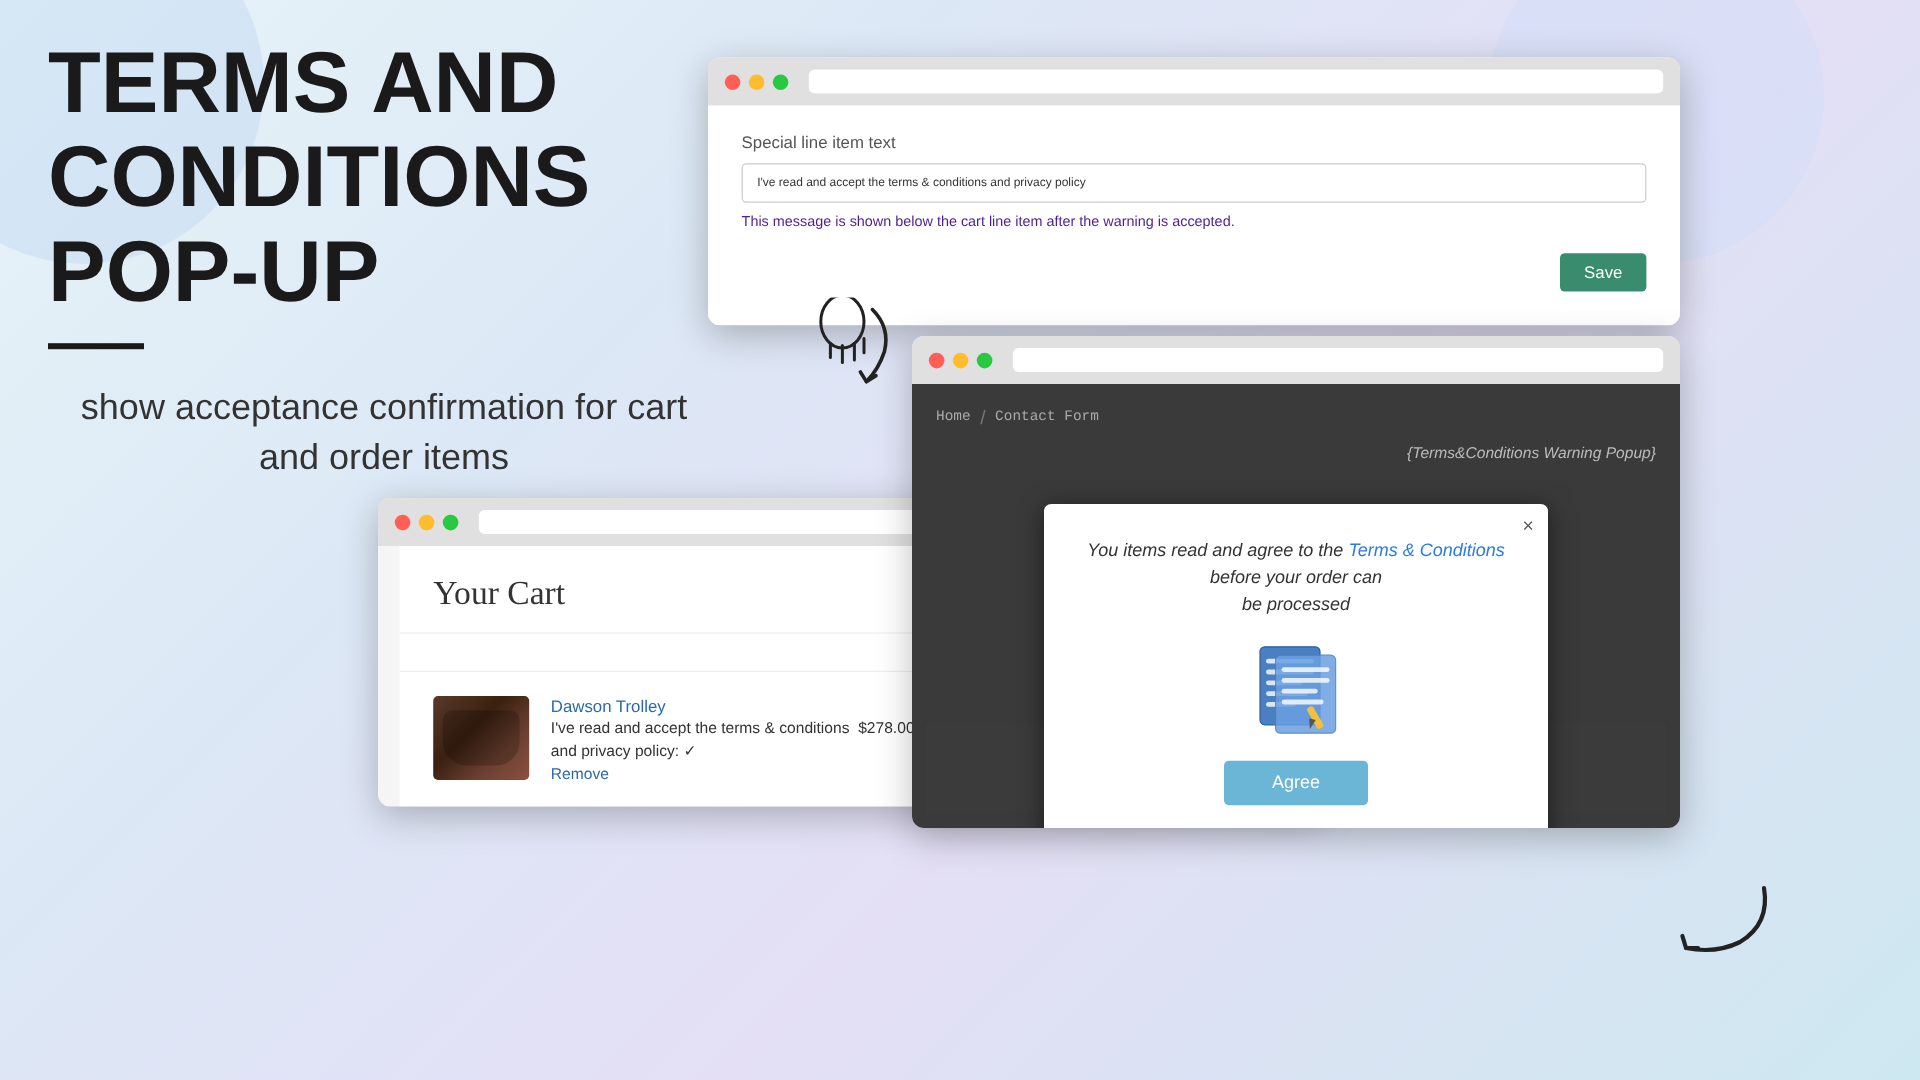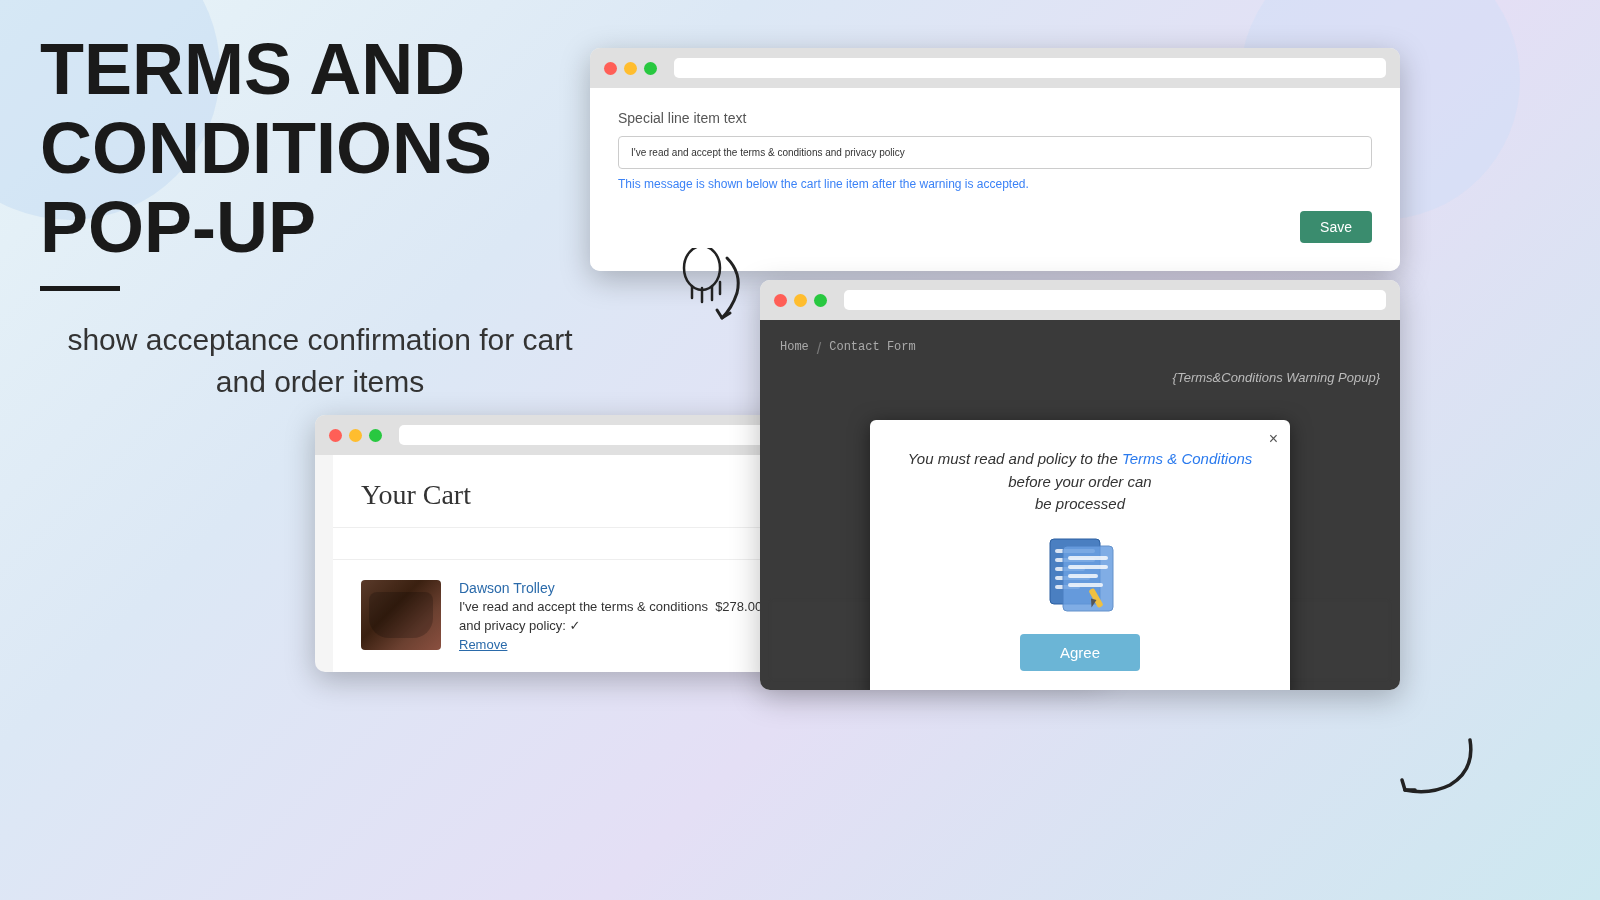--- a/index.html
+++ b/index.html
@@ -122,21 +122,21 @@
       border: 1px solid #ccc;
       border-radius: 4px;
       padding: 10px 12px;
       font-size: 10px;
       color: #333;
       margin-bottom: 8px;
     }
 
     .field-hint {
       font-size: 12px;
-      color: #3b82f6;
+      color: #4c1d95;
       margin-bottom: 20px;
     }
 
     .save-btn {
       float: right;
       background: #3a8c6e;
       color: white;
       border: none;
       border-radius: 4px;
       padding: 8px 20px;
@@ -221,21 +221,20 @@
 
     .item-terms-line {
       font-size: 13px;
       color: #333;
       margin-bottom: 4px;
     }
 
     .item-remove-link {
       font-size: 13px;
       color: #2a6aaa;
-      text-decoration: underline;
       cursor: pointer;
     }
 
     .cart-item-qty {
       border: 1px solid #ccc;
       border-radius: 4px;
       padding: 6px 14px;
       font-size: 14px;
       width: 60px;
       text-align: center;
@@ -443,21 +442,21 @@
       <span class="breadcrumb-item">Contact Form</span>
     </div>
 
     <div style="position:absolute; top:50px; right:20px; font-size:13px; color:#bbb; font-style:italic;">{Terms&amp;Conditions Warning Popup}</div>
 
     <div style="position:absolute; bottom:10px; left:10px; right:10px; height:80px; background:rgba(60,60,60,0.5); border-radius:4px; filter:blur(1px);"></div>
 
     <div class="terms-popup">
       <button class="popup-close-btn">×</button>
       <div class="popup-text">
-        <em><span>You must read and policy to the </span><a class="popup-link">Terms &amp; Conditions</a><span> before your order can<br>be processed</span></em>
+        <em><span>You items read and agree to the </span><a class="popup-link">Terms &amp; Conditions</a><span> before your order can<br>be processed</span></em>
       </div>
       <div class="popup-icon-area">
 
         <svg width="70" height="80" viewBox="0 0 70 80">
 
           <rect x="5" y="5" width="50" height="65" rx="4" fill="#4a7fc1" stroke="#2a5fa1" stroke-width="1"></rect>
           <rect x="10" y="15" width="40" height="4" rx="2" fill="white" opacity="0.8"></rect>
           <rect x="10" y="24" width="40" height="4" rx="2" fill="white" opacity="0.8"></rect>
           <rect x="10" y="33" width="30" height="4" rx="2" fill="white" opacity="0.8"></rect>
           <rect x="10" y="42" width="35" height="4" rx="2" fill="white" opacity="0.8"></rect>

